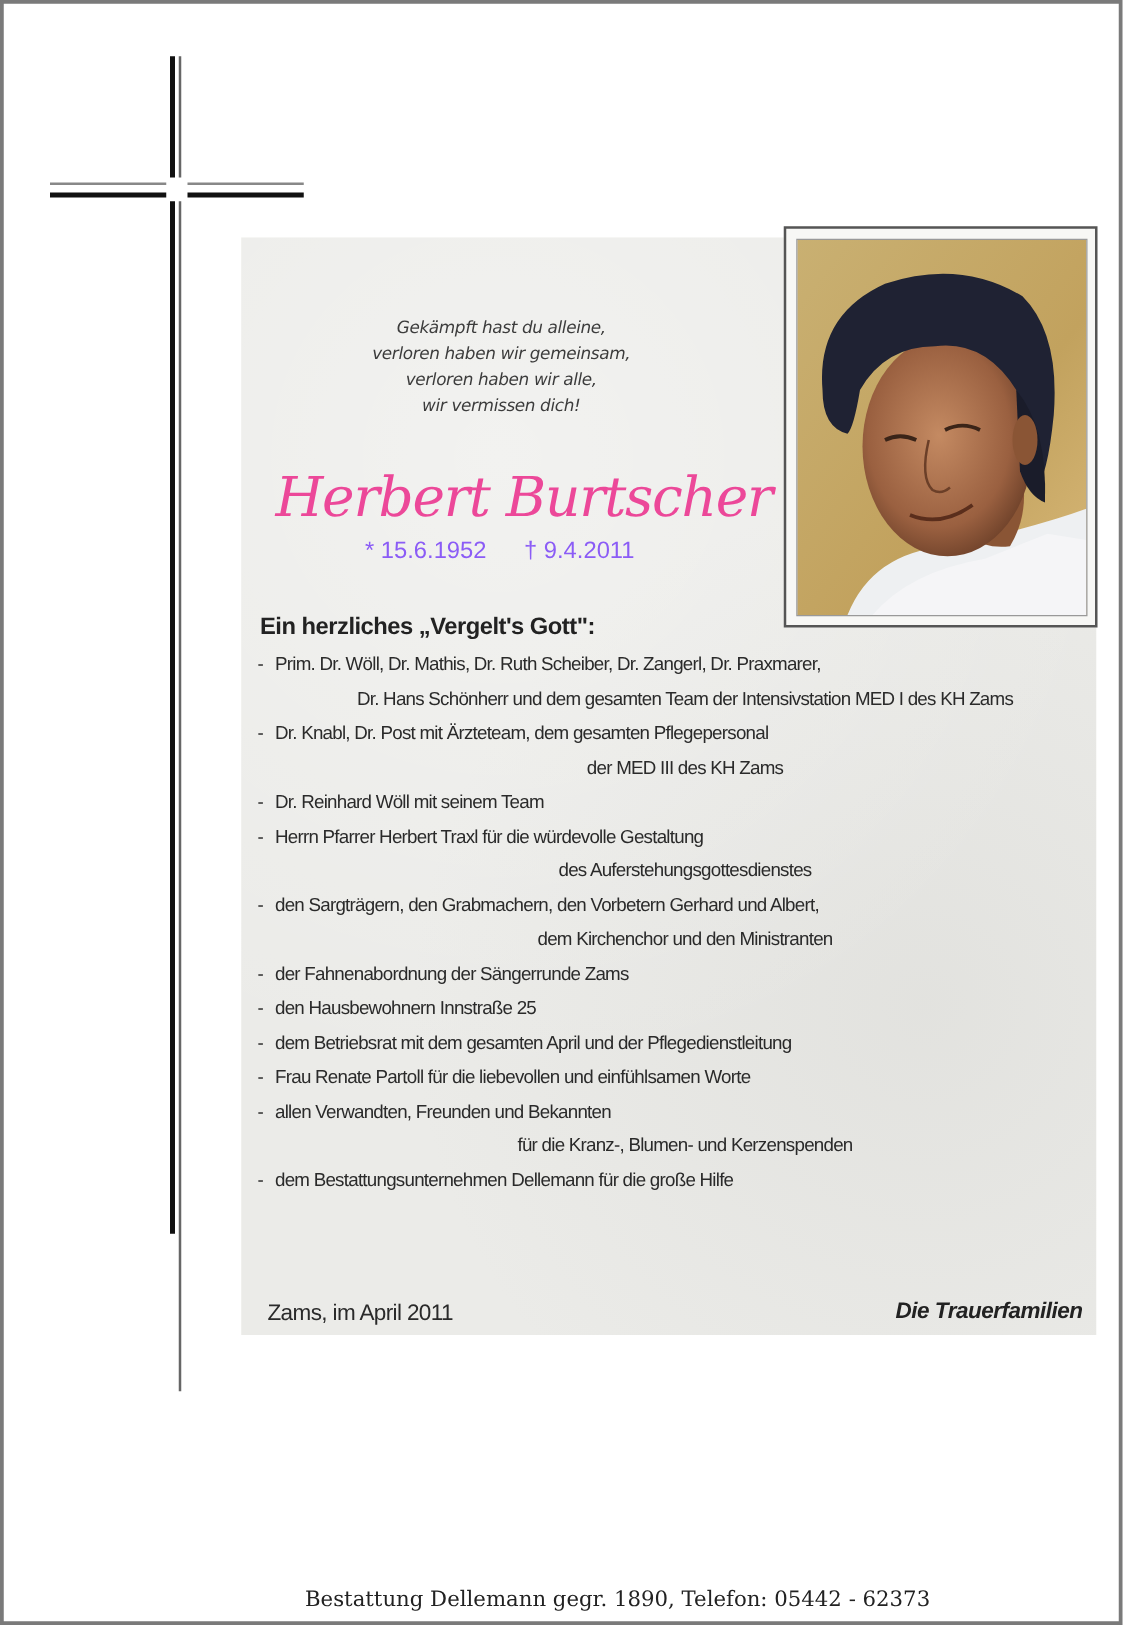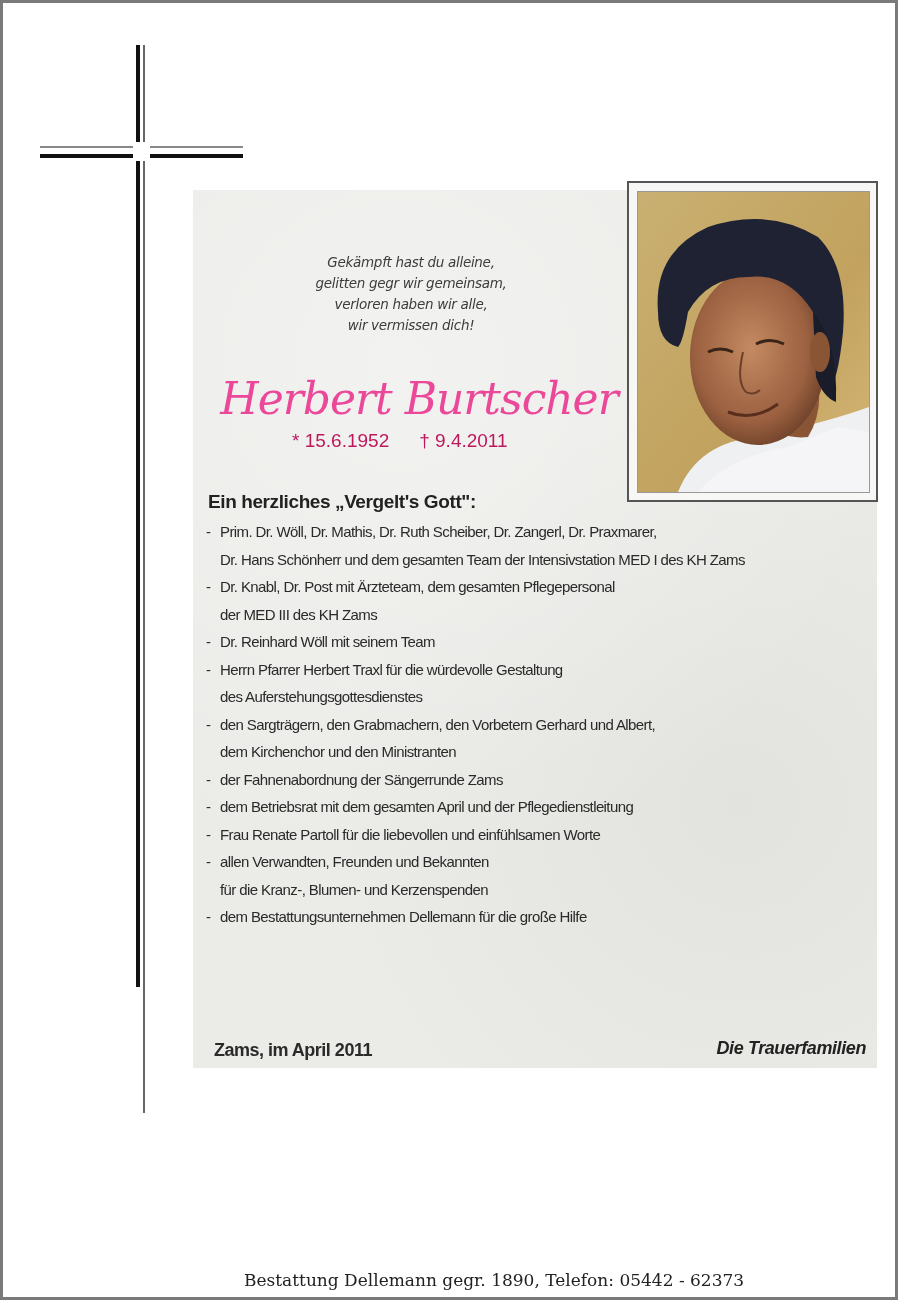--- a/index.html
+++ b/index.html
@@ -10,36 +10,36 @@
   .cross-v-thin { position:absolute; left:143px; top:45px; width:2px; height:97px; background:#666; }
   .cross-v-thin2 { position:absolute; left:143px; top:161px; width:2px; height:952px; background:#666; }
   .cross-h-thin-l { position:absolute; left:40px; top:146px; width:93px; height:2px; background:#888; }
   .cross-h-thin-r { position:absolute; left:150px; top:146px; width:93px; height:2px; background:#888; }
   .cross-h-thick-l { position:absolute; left:40px; top:154px; width:93px; height:4px; background:#111; }
   .cross-h-thick-r { position:absolute; left:150px; top:154px; width:93px; height:4px; background:#111; }
 
   .clipping { position:absolute; left:193px; top:190px; width:684px; height:878px; background:#ebebe8;
     background-image: radial-gradient(circle at 30% 20%, rgba(255,255,255,0.35), rgba(0,0,0,0) 60%),
                       radial-gradient(circle at 80% 70%, rgba(200,200,195,0.25), rgba(0,0,0,0) 50%); }
-  .poem { position:absolute; left:286px; top:252px; width:250px; text-align:center; font-family:"DejaVu Sans", sans-serif; font-style:italic; font-size:13.5px; line-height:21px; color:#3c3c3c; letter-spacing:-0.3px; }
+  .poem { position:absolute; left:276px; top:252px; width:250px; text-align:center; font-family:"DejaVu Sans", sans-serif; font-style:italic; font-size:13.5px; line-height:21px; color:#3c3c3c; letter-spacing:-0.3px; }
   .name { position:absolute; left:214px; top:372px; width:410px; text-align:center; font-family:"DejaVu Serif", serif; font-style:italic; font-size:44px; line-height:54px; color:#ec4899; letter-spacing:-1px; white-space:nowrap; }
-  .dates { position:absolute; left:292px; top:430px; width:260px; font-family:"Liberation Sans", sans-serif; font-size:19px; color:#be185d; white-space:nowrap; }
+  .dates { position:absolute; left:292px; top:430px; width:260px; font-family:"Liberation Sans", sans-serif; font-size:19px; color:#8b5cf6; white-space:nowrap; }
   .dates span { margin-right:30px; }
 
   .photo-frame { position:absolute; left:627px; top:181px; width:247px; height:317px; border:2px solid #555; background:#f7f7f5; }
   .photo { position:absolute; left:8px; top:8px; width:231px; height:300px; border:1px solid #999; overflow:hidden;
     background: linear-gradient(160deg, #c7ad6c 0%, #c9aa66 40%, #b89550 70%, #a88848 100%); }
 
   .thanks-heading { position:absolute; left:208px; top:491px; font-family:"Liberation Sans", sans-serif; font-weight:bold; font-size:19px; color:#222; letter-spacing:-0.4px; white-space:nowrap; }
   .thanks-list { position:absolute; left:206px; top:518px; width:670px; margin:0; padding:0; list-style:none; font-family:"Liberation Sans", sans-serif; font-size:15px; line-height:27.5px; color:#2a2a2a; letter-spacing:-0.6px; }
   .thanks-list li { white-space:nowrap; }
-  .thanks-list li .cont { display:block; padding-left:14px; }
+  .thanks-list li .cont { display:block; padding-left:14px;text-align:center; }
   .dash { display:inline-block; width:14px; }
 
-  .place-date { position:absolute; left:214px; top:1040px; font-family:"Liberation Sans", sans-serif; font-size:18px; color:#2a2a2a; letter-spacing:-0.5px;font-weight:bold; }
+  .place-date { position:absolute; left:214px; top:1040px; font-family:"Liberation Sans", sans-serif; font-size:18px; color:#2a2a2a; letter-spacing:-0.5px; }
   .signature { position:absolute; right:32px; top:1038px; font-family:"Liberation Sans", sans-serif; font-style:italic; font-weight:bold; font-size:18px; color:#222; letter-spacing:-0.4px;text-align:center; }
 
   .footer-text { position:absolute; left:244px; top:1270px; font-family:"DejaVu Serif", serif; font-size:17px; color:#222; white-space:nowrap; }
   .logo { position:absolute; left:722px; top:1310px; width:140px; height:40px;text-align:right; }
   .logo-top { position:absolute; left:86px; top:2px; font-family:"Liberation Sans", sans-serif; font-size:9px; color:#333; }
   .logo-bottom { position:absolute; left:40px; top:13px; font-family:"Liberation Sans", sans-serif; font-size:9px; color:#333; white-space:nowrap; }
 </style>
 </head>
 <body>
 
@@ -53,21 +53,21 @@
   <div class="cross-h-thin-l"></div>
   <div class="cross-h-thin-r"></div>
   <div class="cross-h-thick-l"></div>
   <div class="cross-h-thick-r"></div>
 </div>
 
 <div class="clipping"></div>
 
 <div class="poem">
   <div>Gekämpft hast du alleine,</div>
-  <div>gelitten gegr wir gemeinsam,</div>
+  <div>verloren haben wir gemeinsam,</div>
   <div>verloren haben wir alle,</div>
   <div>wir vermissen dich!</div>
 </div>
 
 <div class="name">Herbert Burtscher</div>
 
 <div class="dates">
   <span>* 15.6.1952</span><span>† 9.4.2011</span>
 </div>
 
@@ -112,20 +112,21 @@
 
 <div class="thanks-heading">Ein herzliches „Vergelt's Gott":</div>
 
 <ul class="thanks-list">
   <li><span class="dash">-</span><span>Prim. Dr. Wöll, Dr. Mathis, Dr. Ruth Scheiber, Dr. Zangerl, Dr. Praxmarer,</span><span class="cont">Dr. Hans Schönherr und dem gesamten Team der Intensivstation MED I des KH Zams</span></li>
   <li><span class="dash">-</span><span>Dr. Knabl, Dr. Post mit Ärzteteam, dem gesamten Pflegepersonal</span><span class="cont">der MED III des KH Zams</span></li>
   <li><span class="dash">-</span><span>Dr. Reinhard Wöll mit seinem Team</span></li>
   <li><span class="dash">-</span><span>Herrn Pfarrer Herbert Traxl für die würdevolle Gestaltung</span><span class="cont">des Auferstehungsgottesdienstes</span></li>
   <li><span class="dash">-</span><span>den Sargträgern, den Grabmachern, den Vorbetern Gerhard und Albert,</span><span class="cont">dem Kirchenchor und den Ministranten</span></li>
   <li><span class="dash">-</span><span>der Fahnenabordnung der Sängerrunde Zams</span></li>
+  <li><span class="dash">-</span><span>den Hausbewohnern Innstraße 25</span></li>
   <li><span class="dash">-</span><span>dem Betriebsrat mit dem gesamten April und der Pflegedienstleitung</span></li>
   <li><span class="dash">-</span><span>Frau Renate Partoll für die liebevollen und einfühlsamen Worte</span></li>
   <li><span class="dash">-</span><span>allen Verwandten, Freunden und Bekannten</span><span class="cont">für die Kranz-, Blumen- und Kerzenspenden</span></li>
   <li><span class="dash">-</span><span>dem Bestattungsunternehmen Dellemann für die große Hilfe</span></li>
 </ul>
 
 <div class="place-date">Zams, im April 2011</div>
 <div class="signature">Die Trauerfamilien</div>
 
 <div class="footer-text">Bestattung Dellemann gegr. 1890, Telefon: 05442 - 62373</div>

